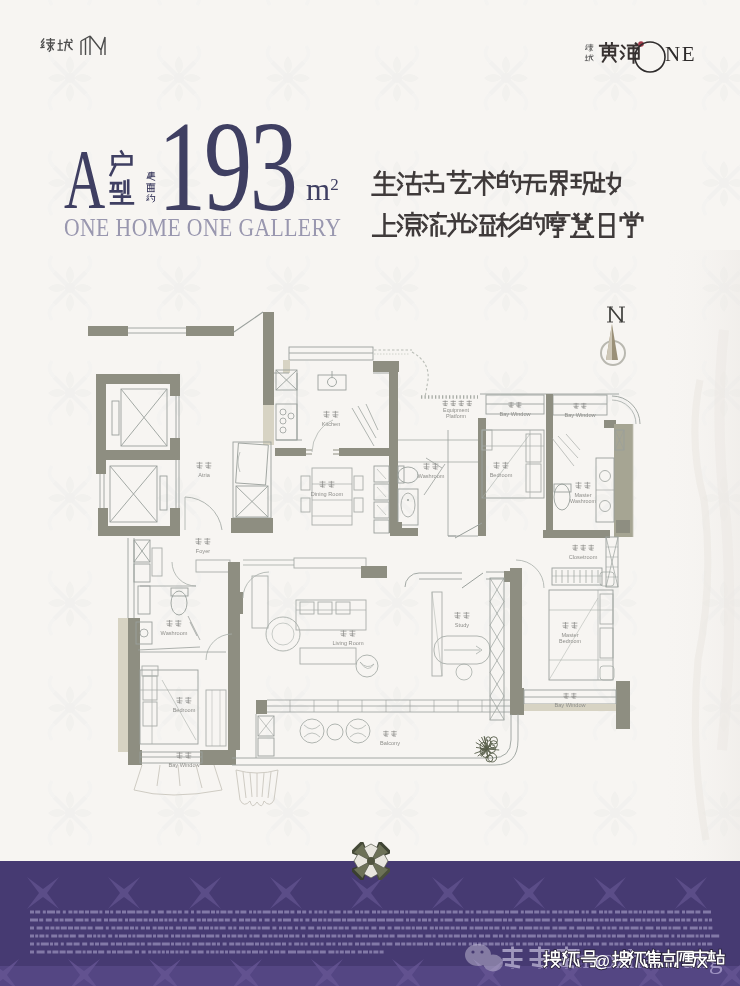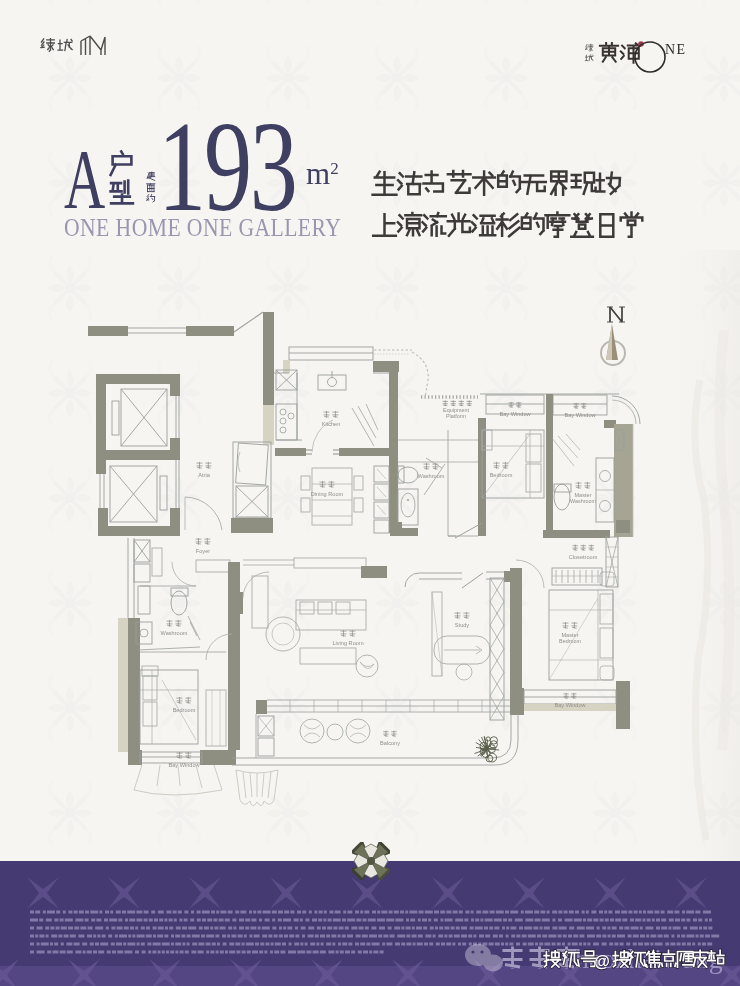--- a/index.html
+++ b/index.html
@@ -29,29 +29,29 @@
 
 <svg class="abs" style="left:0;top:0" width="740" height="120" viewBox="0 0 740 120">
     <path d="M43.7 38.9L41.5 42.0M44.0 42.0L41.5 45.1M43.7 45.1L41.2 47.6M40.9 47.6L44.0 47.3M46.8 39.9L54.3 39.9M50.5 38.6L50.5 43.0M46.8 43.0L54.3 43.0M50.5 43.0L50.5 50.1M50.5 50.1L49.3 51.3M48.1 44.8L49.9 46.7M53.0 44.8L51.2 46.7M47.8 49.5L49.0 47.9M53.3 49.5L52.1 47.9M60.0 40.2L60.0 49.8M58.4 43.6L62.1 43.6M58.1 50.1L62.5 50.1M64.3 42.3L71.8 42.3M67.1 39.5L66.8 42.3M66.2 42.3L64.9 50.4M69.3 42.3L69.3 47.0M69.3 47.0L72.1 49.5M68.0 44.8L71.1 48.9M71.1 39.5L72.1 40.8" fill="none" stroke="#4c4c4c" stroke-width="1.3" stroke-linecap="square"></path>
     <path d="M81 55 V41 M85.5 55 V38.5 M90 55 V36 M90 36 L101 50 M101 50 V55 M101 50 L105 37 M105 37 V55 M81 41 L90 36" fill="none" stroke="#4c4c4c" stroke-width="1.4" stroke-linecap="butt"></path>
     <path d="M587.0 44.5L585.9 46.2M587.2 46.2L585.9 47.9M587.0 47.9L585.7 49.3M585.5 49.3L587.2 49.1M588.7 45.0L592.8 45.0M590.8 44.3L590.8 46.7M588.7 46.7L592.8 46.7M590.8 46.7L590.8 50.6M590.8 50.6L590.1 51.3M589.4 47.7L590.4 48.8M592.1 47.7L591.1 48.8M589.2 50.3L589.9 49.4M592.3 50.3L591.6 49.4M586.4 55.2L586.4 60.5M585.5 57.1L587.5 57.1M585.3 60.6L587.7 60.6M588.7 56.4L592.8 56.4M590.3 54.9L590.1 56.4M589.8 56.4L589.1 60.8M591.5 56.4L591.5 58.9M591.5 58.9L593.0 60.3M590.8 57.7L592.5 60.0M592.5 54.9L593.0 55.5" fill="none" stroke="#5c5c5c" stroke-width="0.8" stroke-linecap="square"></path>
     <path d="M599.9 45.8L618.1 45.8M606.1 43.0L606.1 45.8M611.9 43.0L611.9 45.8M602.8 48.2L615.2 48.2M602.8 48.2L602.8 55.4M615.2 48.2L615.2 55.4M602.8 51.8L615.2 51.8M602.8 55.4L615.2 55.4M609.0 45.8L609.0 55.4M605.6 57.4L602.8 61.7M612.4 57.4L615.7 61.7" fill="none" stroke="#383231" stroke-width="2.0" stroke-linecap="square"></path>
     <path d="M622.1 45.6L624.7 48.3M620.8 51.4L623.4 54.0M623.8 55.8L621.2 58.8M627.8 45.6L639.7 45.6M628.7 48.3L638.8 48.3M628.7 48.3L628.7 58.8M638.8 48.3L638.8 58.8M628.7 53.3L638.8 53.3M628.7 58.8L638.8 58.8M633.5 46.5L633.5 62.8M635.7 43.4L637.5 44.8" fill="none" stroke="#383231" stroke-width="2.0" stroke-linecap="square"></path>
     <circle cx="641" cy="44" r="2.8" fill="#a33a4a"></circle>
     <circle cx="650" cy="57" r="15" fill="none" stroke="#2e2b2b" stroke-width="1.6"></circle>
   </svg>
-<div class="abs serif" style="left:665px;top:42px;font-size:14px;letter-spacing:1.5px;color:#2e2b2b;text-align:center;">NE</div>
+<div class="abs serif" style="left:665px;top:42px;font-size:21px;letter-spacing:1.5px;color:#2e2b2b;text-align:center;">NE</div>
 <div class="abs serif" style="left:64px;top:131px;font-size:84px;color:#3f3f62;transform:scaleX(0.68);transform-origin:left top;">A</div>
 <svg class="abs" style="left:0;top:0" width="740" height="300" viewBox="0 0 740 300">
     <path d="M121.2 151.5L122.8 154.1M112.6 156.2L131.4 156.2M112.6 156.2L112.6 164.5M131.4 156.2L131.4 164.5M112.6 164.5L131.4 164.5M115.8 164.5L110.6 174.9" fill="none" stroke="#3f3f62" stroke-width="2.6" stroke-linecap="square"></path>
     <path d="M111.1 183.1L121.0 183.1M113.7 183.1L112.6 191.4M117.8 183.1L117.8 191.4M110.6 191.4L121.5 191.4M124.6 181.6L124.6 192.5M128.2 180.5L128.2 193.5M114.2 196.6L129.8 196.6M122.0 194.6L122.0 202.9M111.1 203.4L132.9 203.4" fill="none" stroke="#3f3f62" stroke-width="2.6" stroke-linecap="square"></path>
     <path d="M149.4 172.6L154.2 172.6M149.4 173.9L154.2 173.9M149.4 175.2L154.2 175.2M151.7 172.2L151.7 176.9M148.8 176.6L154.7 176.6M148.3 172.9L149.0 173.7M148.7 174.3L147.5 177.3M147.1 178.3L150.4 177.5M147.5 177.3L154.7 180.4M146.6 183.8L154.9 183.8M150.4 183.8L150.0 185.1M147.5 185.1L154.0 185.1M147.5 185.1L147.5 191.6M154.0 185.1L154.0 191.6M147.5 191.6L154.0 191.6M149.8 185.1L149.8 190.2M151.9 185.1L151.9 190.2M147.5 188.5L154.0 188.5M148.7 194.6L147.1 196.5M148.8 196.5L147.1 198.4M148.7 198.4L146.9 200.1M146.8 200.1L148.8 199.9M151.7 194.4L150.8 196.5M150.6 196.5L154.6 196.5M154.6 196.5L154.4 200.7M154.4 200.7L153.0 202.0M151.9 198.2L152.7 199.5" fill="none" stroke="#3f3f62" stroke-width="0.9" stroke-linecap="square"></path>
   </svg>
 <div class="abs serif" style="left:158px;top:91px;font-size:130px;letter-spacing:-3px;color:#3f3f62;transform:scaleX(0.74);transform-origin:left top;">193</div>
-<div class="abs serif" style="left:306px;top:156px;font-size:31px;color:#3f3f62;">m<span style="font-size:17px;vertical-align:10px;">2</span></div>
+<div class="abs serif" style="left:306px;top:172px;font-size:31px;color:#3f3f62;">m<span style="font-size:17px;vertical-align:10px;">2</span></div>
 <div class="abs serif" style="left:64px;top:213px;font-size:26px;letter-spacing:0.5px;color:#8f8da8;opacity:0.9;transform:scaleX(0.833);transform-origin:left top;">ONE HOME ONE GALLERY</div>
 <svg class="abs" style="left:0;top:0" width="740" height="300" viewBox="0 0 740 300">
     <path d="M379.6 171.6L376.4 177.0M374.8 177.6L394.2 177.6M384.5 172.2L384.5 194.8M376.4 185.1L392.6 185.1M372.6 194.8L396.4 194.8M399.7 173.2L402.9 176.5M398.1 180.3L401.3 183.5M401.8 185.7L398.6 189.4M406.2 176.5L421.3 176.5M414.3 172.2L412.6 184.0M407.2 184.0L420.2 184.0M408.3 184.0L408.3 194.3M408.3 194.3L419.7 194.3M419.7 184.0L419.7 194.3M425.7 174.9L437.5 174.9M431.6 171.6L431.6 183.5M423.5 183.5L442.9 183.5M442.9 183.5L442.9 191.6M434.3 191.6L442.9 191.6M426.2 188.4L428.4 191.1M453.3 171.1L453.3 176.5M463.0 171.1L463.0 176.5M447.9 174.3L470.5 174.3M451.6 180.3L465.1 180.3M465.1 180.3L456.0 192.7M456.0 192.7L469.5 192.7M469.5 192.7L469.5 188.4M473.3 177.6L494.9 177.6M484.1 171.6L484.1 194.8M483.0 179.2L475.5 187.8M485.2 179.2L492.7 187.8M489.5 172.7L492.2 175.4M503.6 171.6L501.4 174.9M498.2 175.4L506.8 175.4M498.2 175.4L498.2 186.7M506.8 175.4L506.8 186.7M498.2 181.3L506.8 181.3M498.2 186.7L506.8 186.7M512.8 171.6L510.6 176.5M510.1 176.5L519.8 176.5M519.8 176.5L519.8 188.4M519.8 188.4L516.6 192.1M513.3 180.8L514.9 184.6M524.7 175.4L543.1 175.4M522.0 181.9L545.8 181.9M530.7 175.4L527.4 193.8M537.1 181.9L537.1 191.1M537.1 191.1L544.7 191.1M544.7 191.1L544.7 186.7M551.2 171.6L566.4 171.6M551.2 171.6L551.2 181.3M566.4 171.6L566.4 181.3M551.2 181.3L566.4 181.3M558.8 171.6L558.8 181.3M551.2 176.5L566.4 176.5M557.2 183.0L551.2 193.8M560.4 183.0L565.8 188.4M555.6 186.7L555.6 194.8M563.1 186.7L563.1 194.8M571.8 174.9L580.5 174.9M571.8 180.8L580.5 180.8M571.8 187.3L580.5 187.3M576.1 174.9L576.1 187.3M584.8 172.7L594.0 172.7M584.8 172.7L584.8 182.4M594.0 172.7L594.0 182.4M584.8 182.4L594.0 182.4M587.5 182.4L583.7 193.8M591.8 182.4L591.8 191.1M591.8 191.1L595.6 191.1M595.6 191.1L595.6 187.8M600.0 173.8L600.0 191.1M596.7 180.3L603.7 180.3M596.2 191.6L604.3 191.6M607.0 178.1L619.9 178.1M611.8 172.7L610.2 185.7M619.9 178.1L619.4 185.7M619.4 185.7L610.8 193.8M609.1 184.0L615.6 191.1" fill="none" stroke="#3f3a3a" stroke-width="2.5" stroke-linecap="square"></path>
     <path d="M384.5 214.2L384.5 235.8M384.5 223.3L394.2 223.3M373.2 235.8L395.8 235.8M399.5 215.2L402.7 218.5M397.9 222.3L401.1 225.5M401.6 227.7L398.4 231.4M412.4 213.1L412.4 215.2M405.4 215.2L421.1 215.2M407.0 219.0L419.5 219.0M407.0 219.0L407.0 228.2M419.5 219.0L419.5 228.2M407.0 223.3L419.5 223.3M407.0 228.2L419.5 228.2M409.7 229.3L407.0 235.2M413.0 229.3L413.0 235.2M416.8 229.3L419.5 235.2M424.2 215.2L427.4 218.5M422.6 222.3L425.8 225.5M426.3 227.7L423.1 231.4M430.7 216.3L445.8 216.3M438.2 213.1L437.1 216.3M432.8 219.6L437.1 222.3M437.1 222.3L431.7 225.5M431.7 227.1L431.7 235.2M436.6 226.6L436.6 235.8M441.5 226.6L441.5 233.6M441.5 233.6L445.2 233.6M458.6 213.6L458.6 220.1M452.1 214.7L454.3 219.0M465.1 214.7L462.9 219.0M447.8 221.2L469.4 221.2M454.8 221.2L454.8 228.7M454.8 228.7L448.9 235.8M462.4 221.2L462.4 232.0M462.4 232.0L469.9 232.0M469.9 232.0L469.9 227.7M473.6 215.2L476.8 218.5M472.0 222.3L475.2 225.5M475.7 227.7L472.5 231.4M480.6 215.8L494.6 215.8M483.3 218.5L481.7 222.3M491.9 218.5L493.6 222.3M481.1 223.3L494.1 223.3M482.8 226.6L482.8 235.2M492.5 226.6L492.5 235.2M487.6 226.6L487.6 235.2M480.1 235.2L495.2 235.2M496.7 219.6L507.5 219.6M502.1 214.7L502.1 235.8M502.1 221.7L497.2 228.7M502.1 221.7L506.9 228.7M503.7 213.6L501.0 216.3M517.2 214.2L510.2 220.1M518.3 221.2L509.6 228.2M519.3 227.7L509.1 236.3M527.3 213.6L525.1 216.9M521.9 217.4L530.5 217.4M521.9 217.4L521.9 228.7M530.5 217.4L530.5 228.7M521.9 223.3L530.5 223.3M521.9 228.7L530.5 228.7M536.5 213.6L534.3 218.5M533.8 218.5L543.5 218.5M543.5 218.5L543.5 230.4M543.5 230.4L540.3 234.1M537.0 222.8L538.6 226.6M557.4 212.5L557.4 214.7M545.5 215.2L569.3 215.2M547.7 215.2L547.7 227.7M551.5 218.5L555.8 218.5M559.6 218.5L563.9 218.5M553.1 218.5L552.0 225.0M562.3 218.5L563.3 225.0M550.4 221.7L565.0 221.7M554.7 226.0L561.2 226.0M553.6 229.8L562.3 229.8M557.9 226.0L557.9 236.8M557.9 236.8L554.7 236.8M574.5 214.2L578.3 218.5M578.3 214.2L574.5 218.5M589.7 214.2L585.9 218.5M585.9 214.2L589.7 218.5M572.4 218.5L578.3 219.6M585.9 219.6L591.8 218.5M576.7 221.7L587.5 221.7M578.9 224.4L585.3 224.4M578.9 224.4L578.9 228.7M585.3 224.4L585.3 228.7M578.9 228.7L585.3 228.7M576.2 232.0L574.0 236.3M588.0 232.0L590.2 236.3M571.3 236.8L592.9 236.8M600.3 214.2L613.3 214.2M600.3 214.2L600.3 236.8M613.3 214.2L613.3 236.8M600.3 225.5L613.3 225.5M600.3 236.8L613.3 236.8M631.5 212.5L631.5 215.2M625.0 213.6L627.2 216.3M638.0 213.6L635.8 216.3M620.7 217.4L642.3 217.4M620.7 217.4L620.7 220.6M642.3 217.4L642.3 220.6M627.7 220.6L635.3 220.6M627.7 220.6L627.7 225.0M635.3 220.6L635.3 225.0M627.7 225.0L635.3 225.0M631.5 225.0L631.5 236.8M631.5 236.8L628.8 236.8" fill="none" stroke="#3f3a3a" stroke-width="2.5" stroke-linecap="square"></path>
   </svg>
 <svg class="abs" style="left:0;top:0" width="740" height="986" viewBox="0 0 740 986">
     <rect x="96" y="374" width="84" height="10" fill="#8e8e81"></rect>
     <rect x="96" y="374" width="10" height="100" fill="#8e8e81"></rect>
     <rect x="98" y="508" width="10" height="28" fill="#8e8e81"></rect>
     <rect x="98" y="526" width="82" height="10" fill="#8e8e81"></rect>

